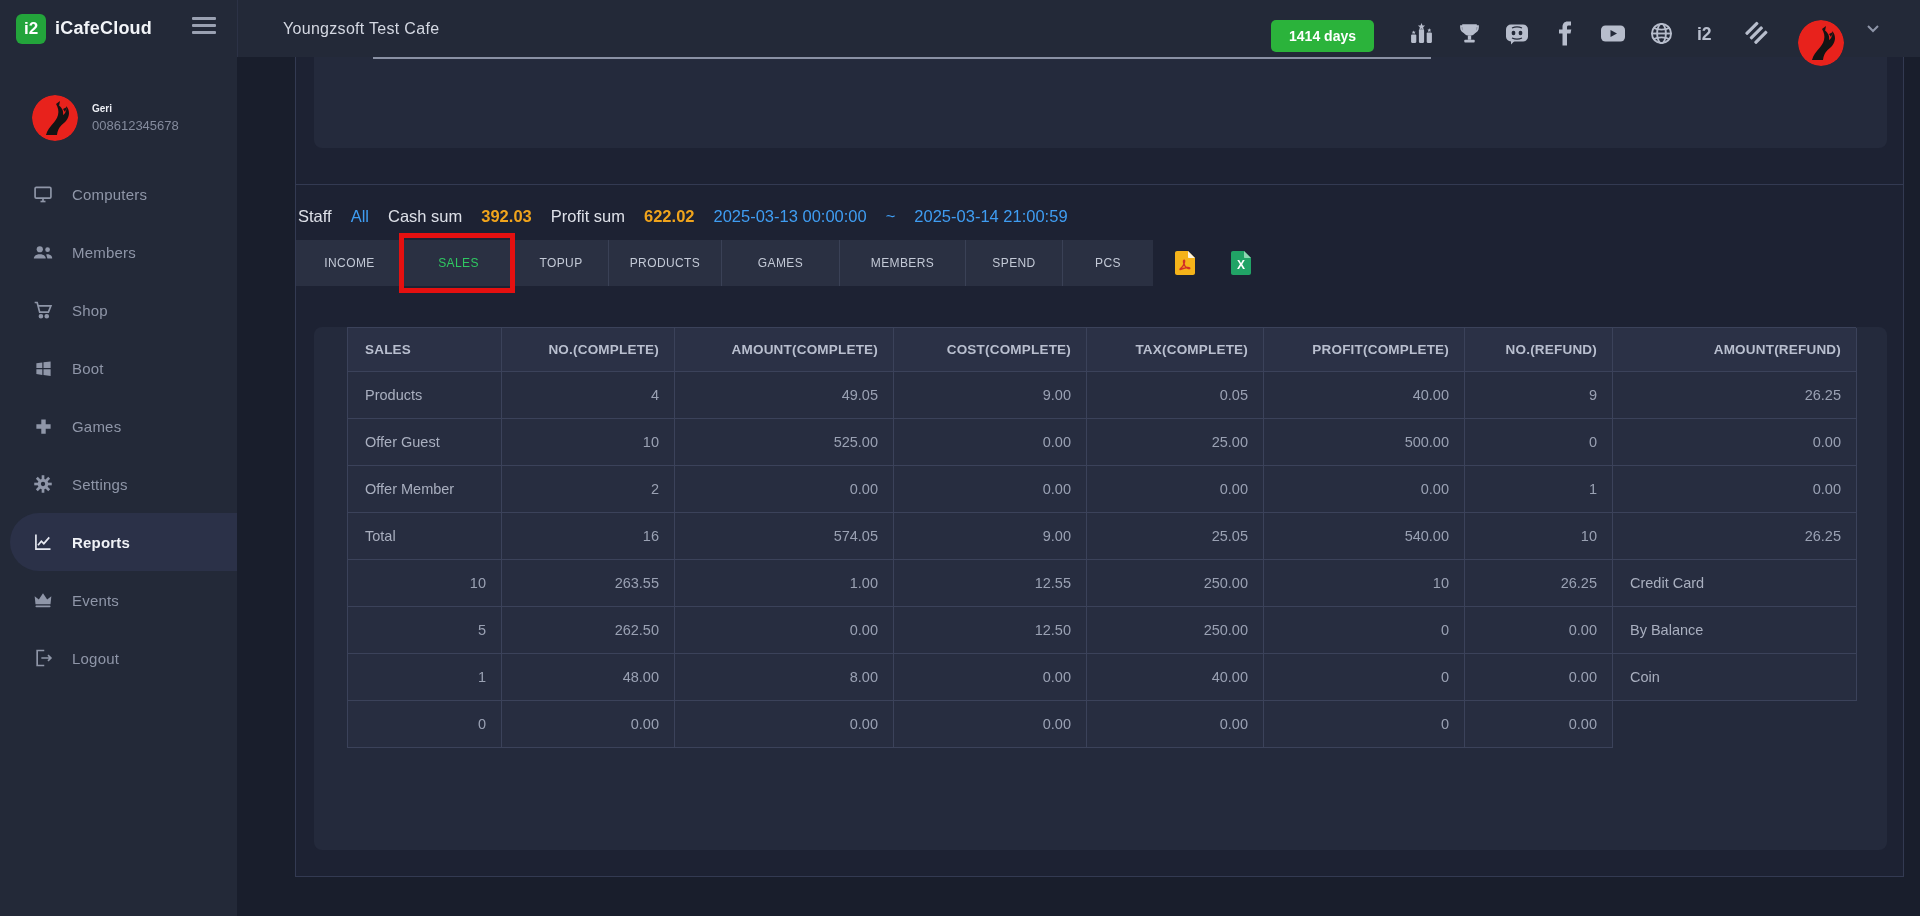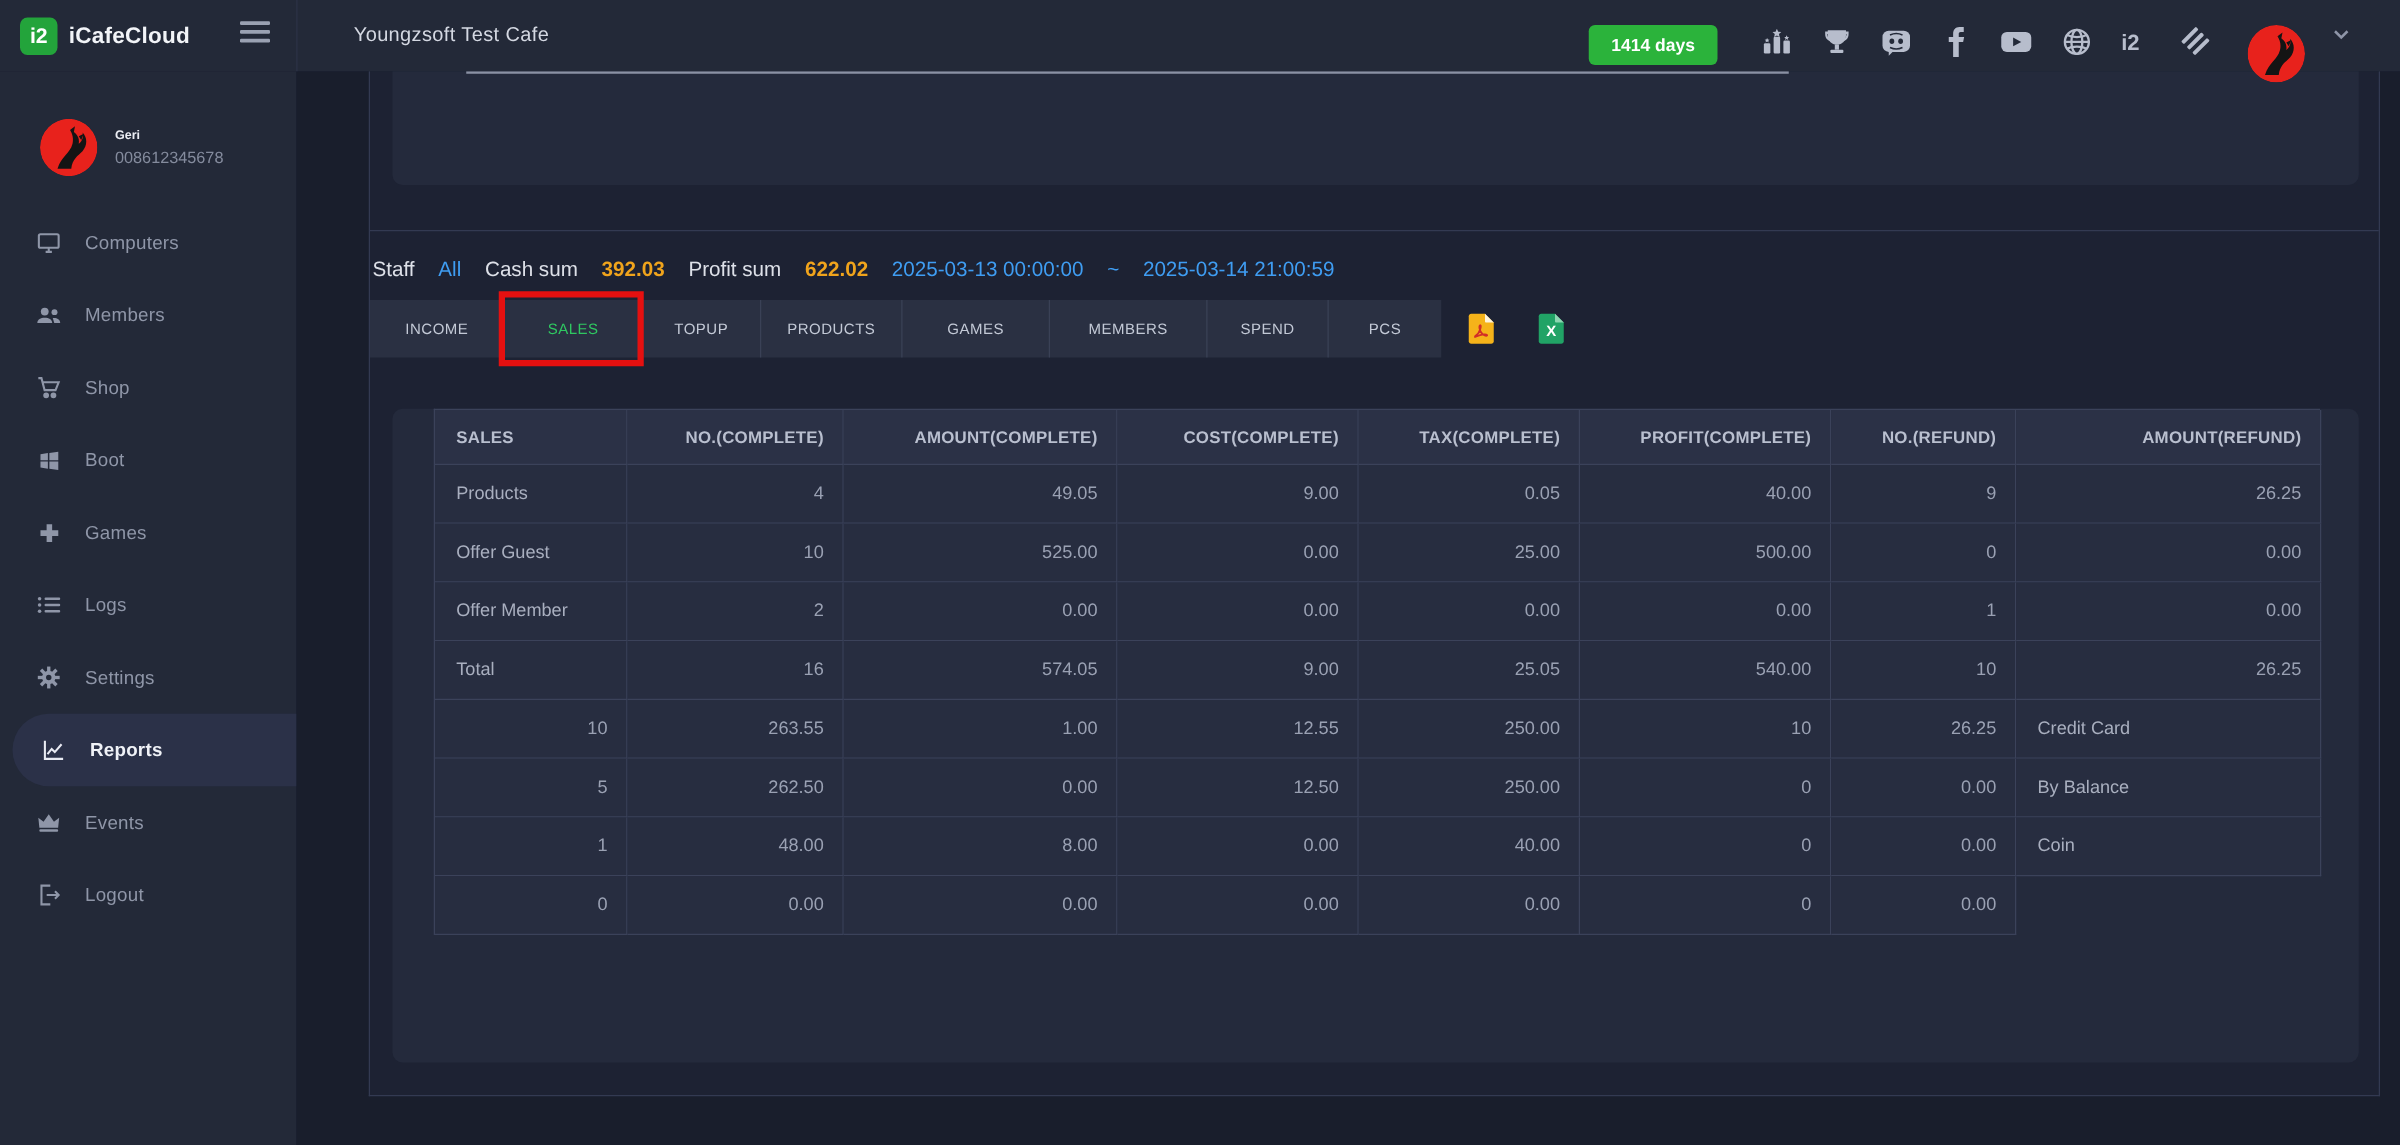--- a/index.html
+++ b/index.html
@@ -27,21 +27,21 @@
   .tb-caret { color:#8e95a8; }
 
   
   .sidebar { position:absolute; left:0; top:57px; width:237px; bottom:0; background:#232938; z-index:20; }
   .sb-user { display:flex; align-items:center; gap:14px; padding:38px 0 0 32px; }
   .sb-avatar { width:46px; height:46px; border-radius:50%; overflow:hidden; flex:0 0 auto; }
   .sb-user-name { color:#eceef4; font-size:10px; font-weight:bold; }
   .sb-user-phone { color:#848b9d; font-size:13px; margin-top:4px; }
   .sb-menu { margin-top:24px; }
   .sb-item { position:relative; height:58px; display:flex; align-items:center; gap:18px;
-             cursor:pointer; color:#8f96a8;margin-left:28px; }
+             padding-left:32px; cursor:pointer; color:#8f96a8; }
   .sb-item .sb-label { font-size:15px; letter-spacing:.2px; }
   .sb-item.active { background:#2b3148; margin-left:10px; padding-left:22px;
                     border-radius:29px 0 0 29px; color:#f0f2f7; }
   .sb-item.active .sb-label { font-weight:bold; }
   .sb-ico { width:22px; display:flex; justify-content:center; }
 
   
   .main { position:absolute; left:237px; top:57px; right:0; bottom:0; background:#191e2c; }
   .container { position:absolute; left:58px; top:0; width:1609px; height:820px;
                border:1px solid #333a52; border-top:none; background:#1d2233; }
@@ -236,33 +236,20 @@
       </span>
       <span class="sb-label">Boot</span>
     </div>
     <div class="sb-item">
       <span class="sb-ico">
         <svg width="19" height="19" viewBox="0 0 24 24" fill="#8f96a8">
             <path d="M9.2 3h5.6v6.2H21v5.6h-6.2V21H9.2v-6.2H3V9.2h6.2z"></path>
           </svg>
       </span>
       <span class="sb-label">Games</span>
-    </div>
-    <div class="sb-item">
-      <span class="sb-ico">
-        <svg width="20" height="18" viewBox="0 0 24 20" fill="#8f96a8">
-            <circle cx="3.2" cy="4" r="1.7"></circle>
-            <rect x="8" y="2.8" width="15" height="2.4" rx="1"></rect>
-            <circle cx="3.2" cy="10" r="1.7"></circle>
-            <rect x="8" y="8.8" width="15" height="2.4" rx="1"></rect>
-            <circle cx="3.2" cy="16" r="1.7"></circle>
-            <rect x="8" y="14.8" width="15" height="2.4" rx="1"></rect>
-          </svg>
-      </span>
-      <span class="sb-label">Logs</span>
     </div>
     <div class="sb-item">
       <span class="sb-ico">
         <svg width="20" height="20" viewBox="0 0 24 24" fill="#8f96a8">
           <g>
               <rect x="10.4" y="1.5" width="3.2" height="5"></rect>
               <rect x="10.4" y="17.5" width="3.2" height="5"></rect>
               <rect x="1.5" y="10.4" width="5" height="3.2"></rect>
               <rect x="17.5" y="10.4" width="5" height="3.2"></rect>
           <g transform="rotate(45 12 12)">

